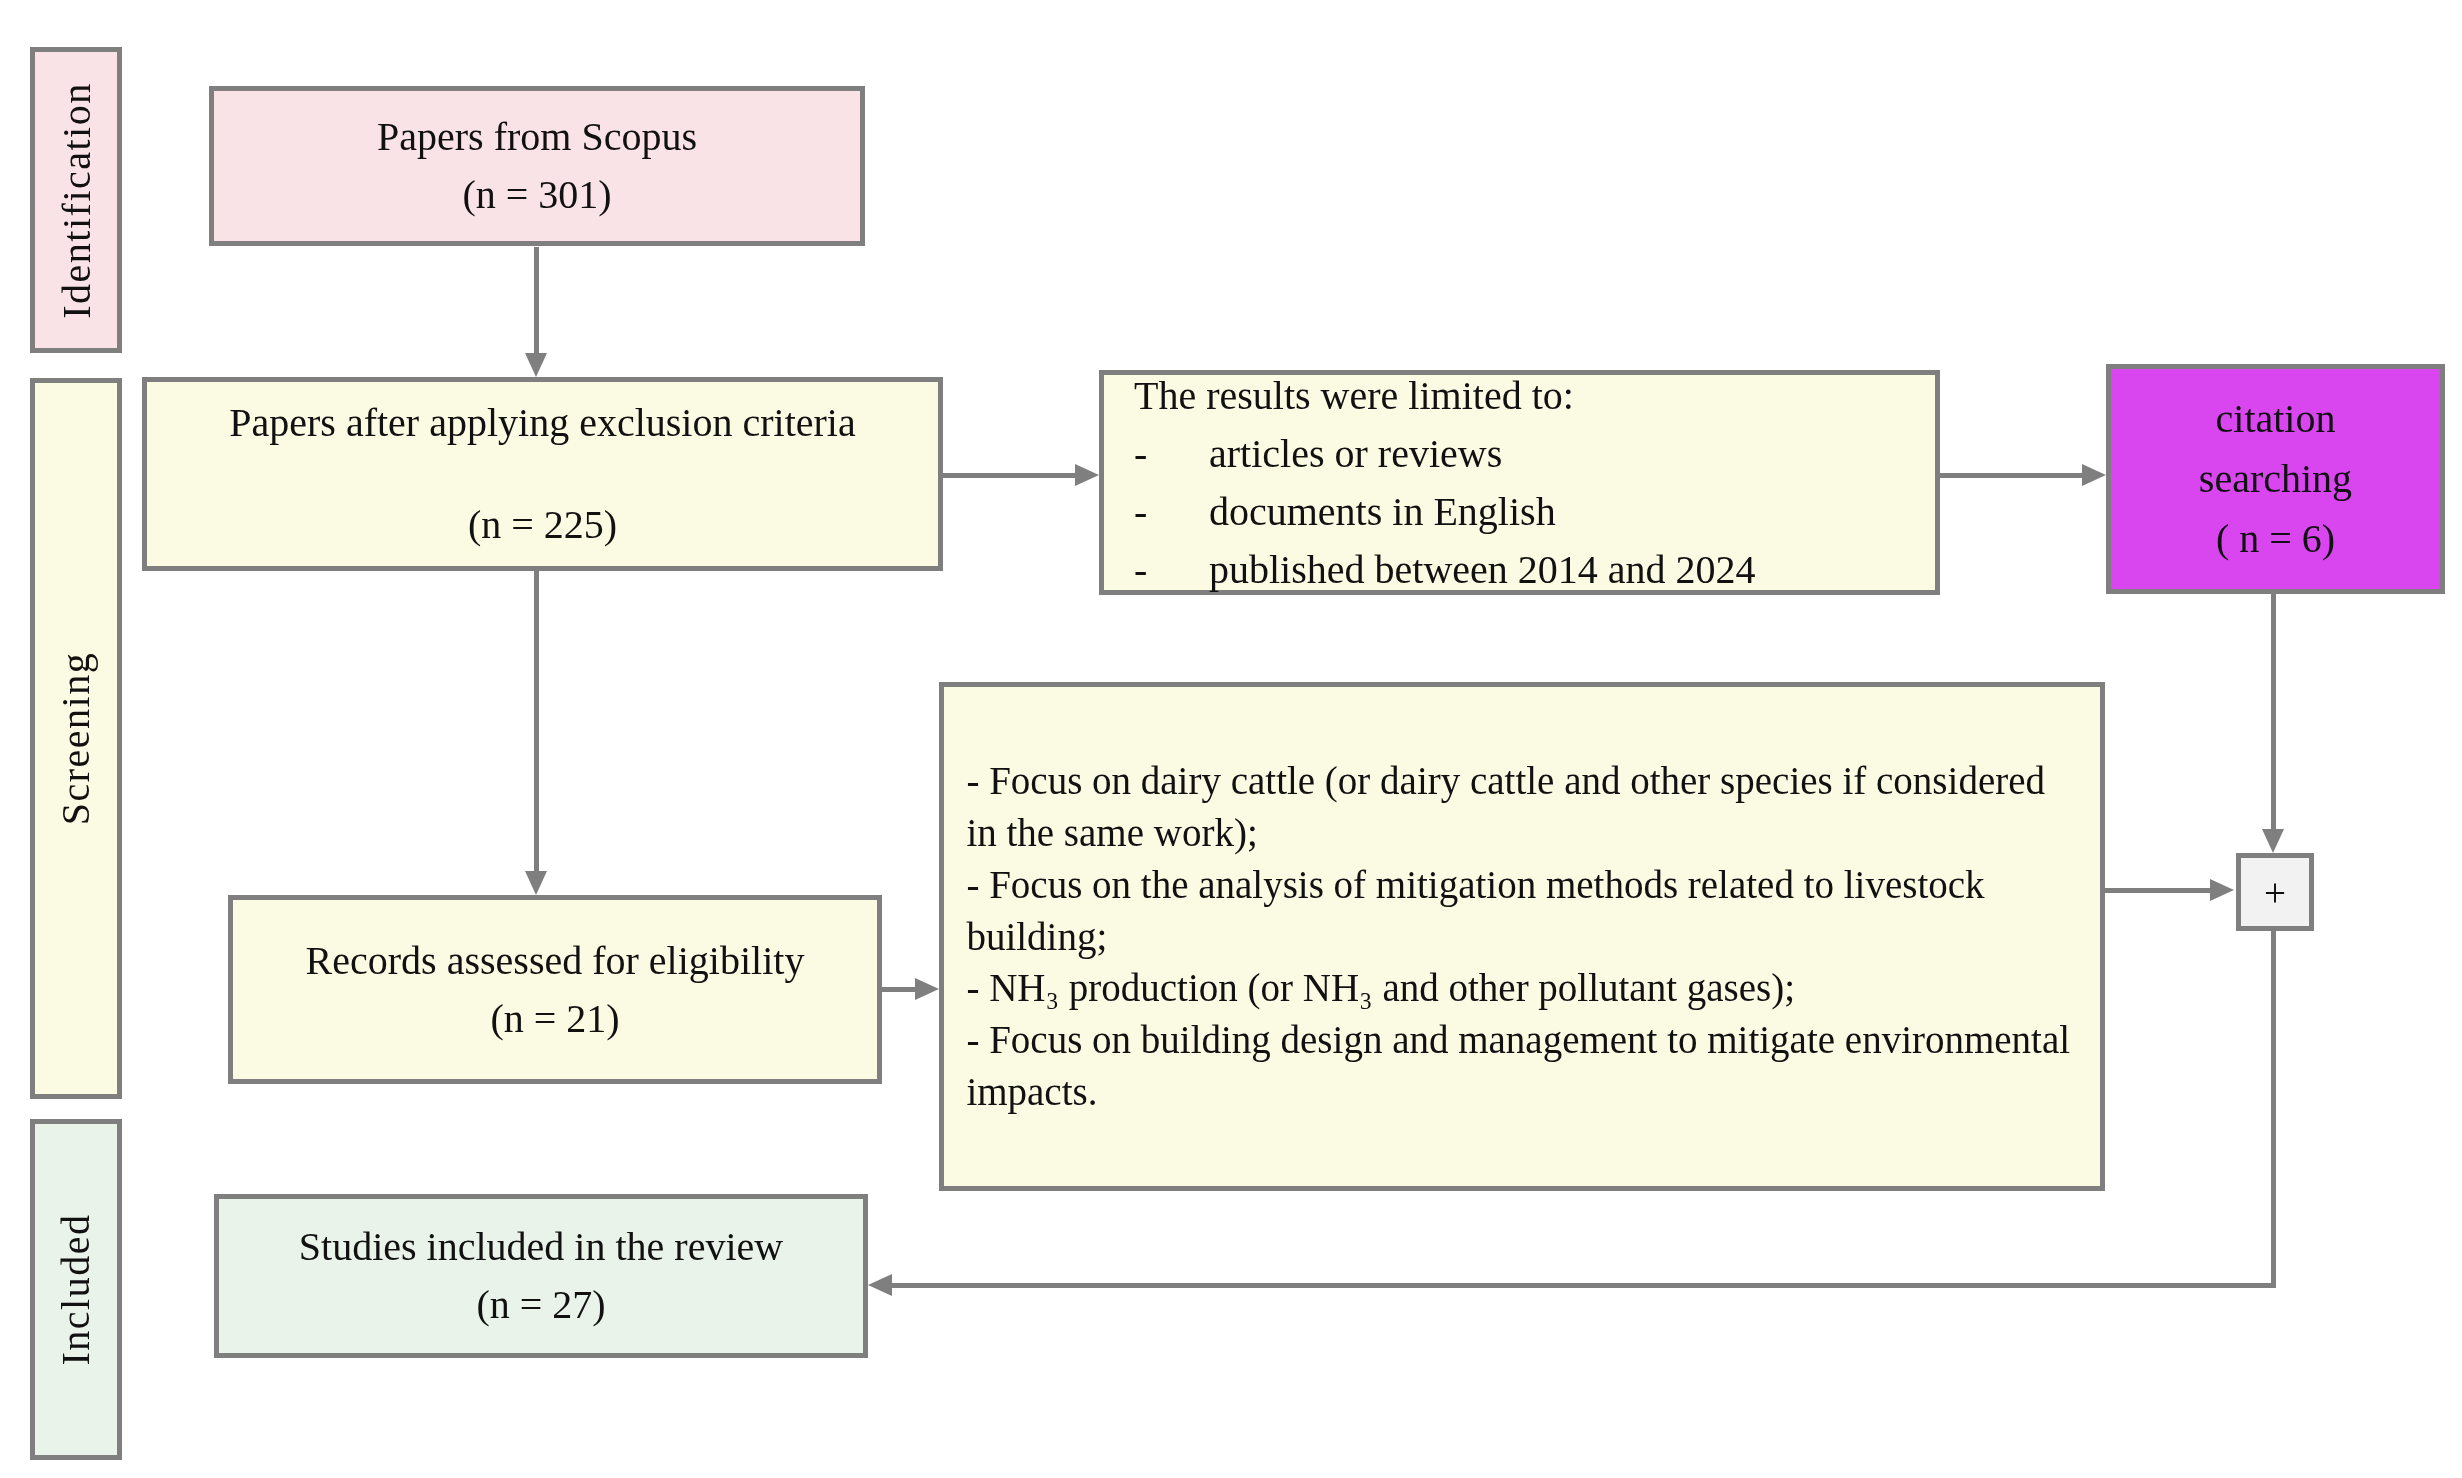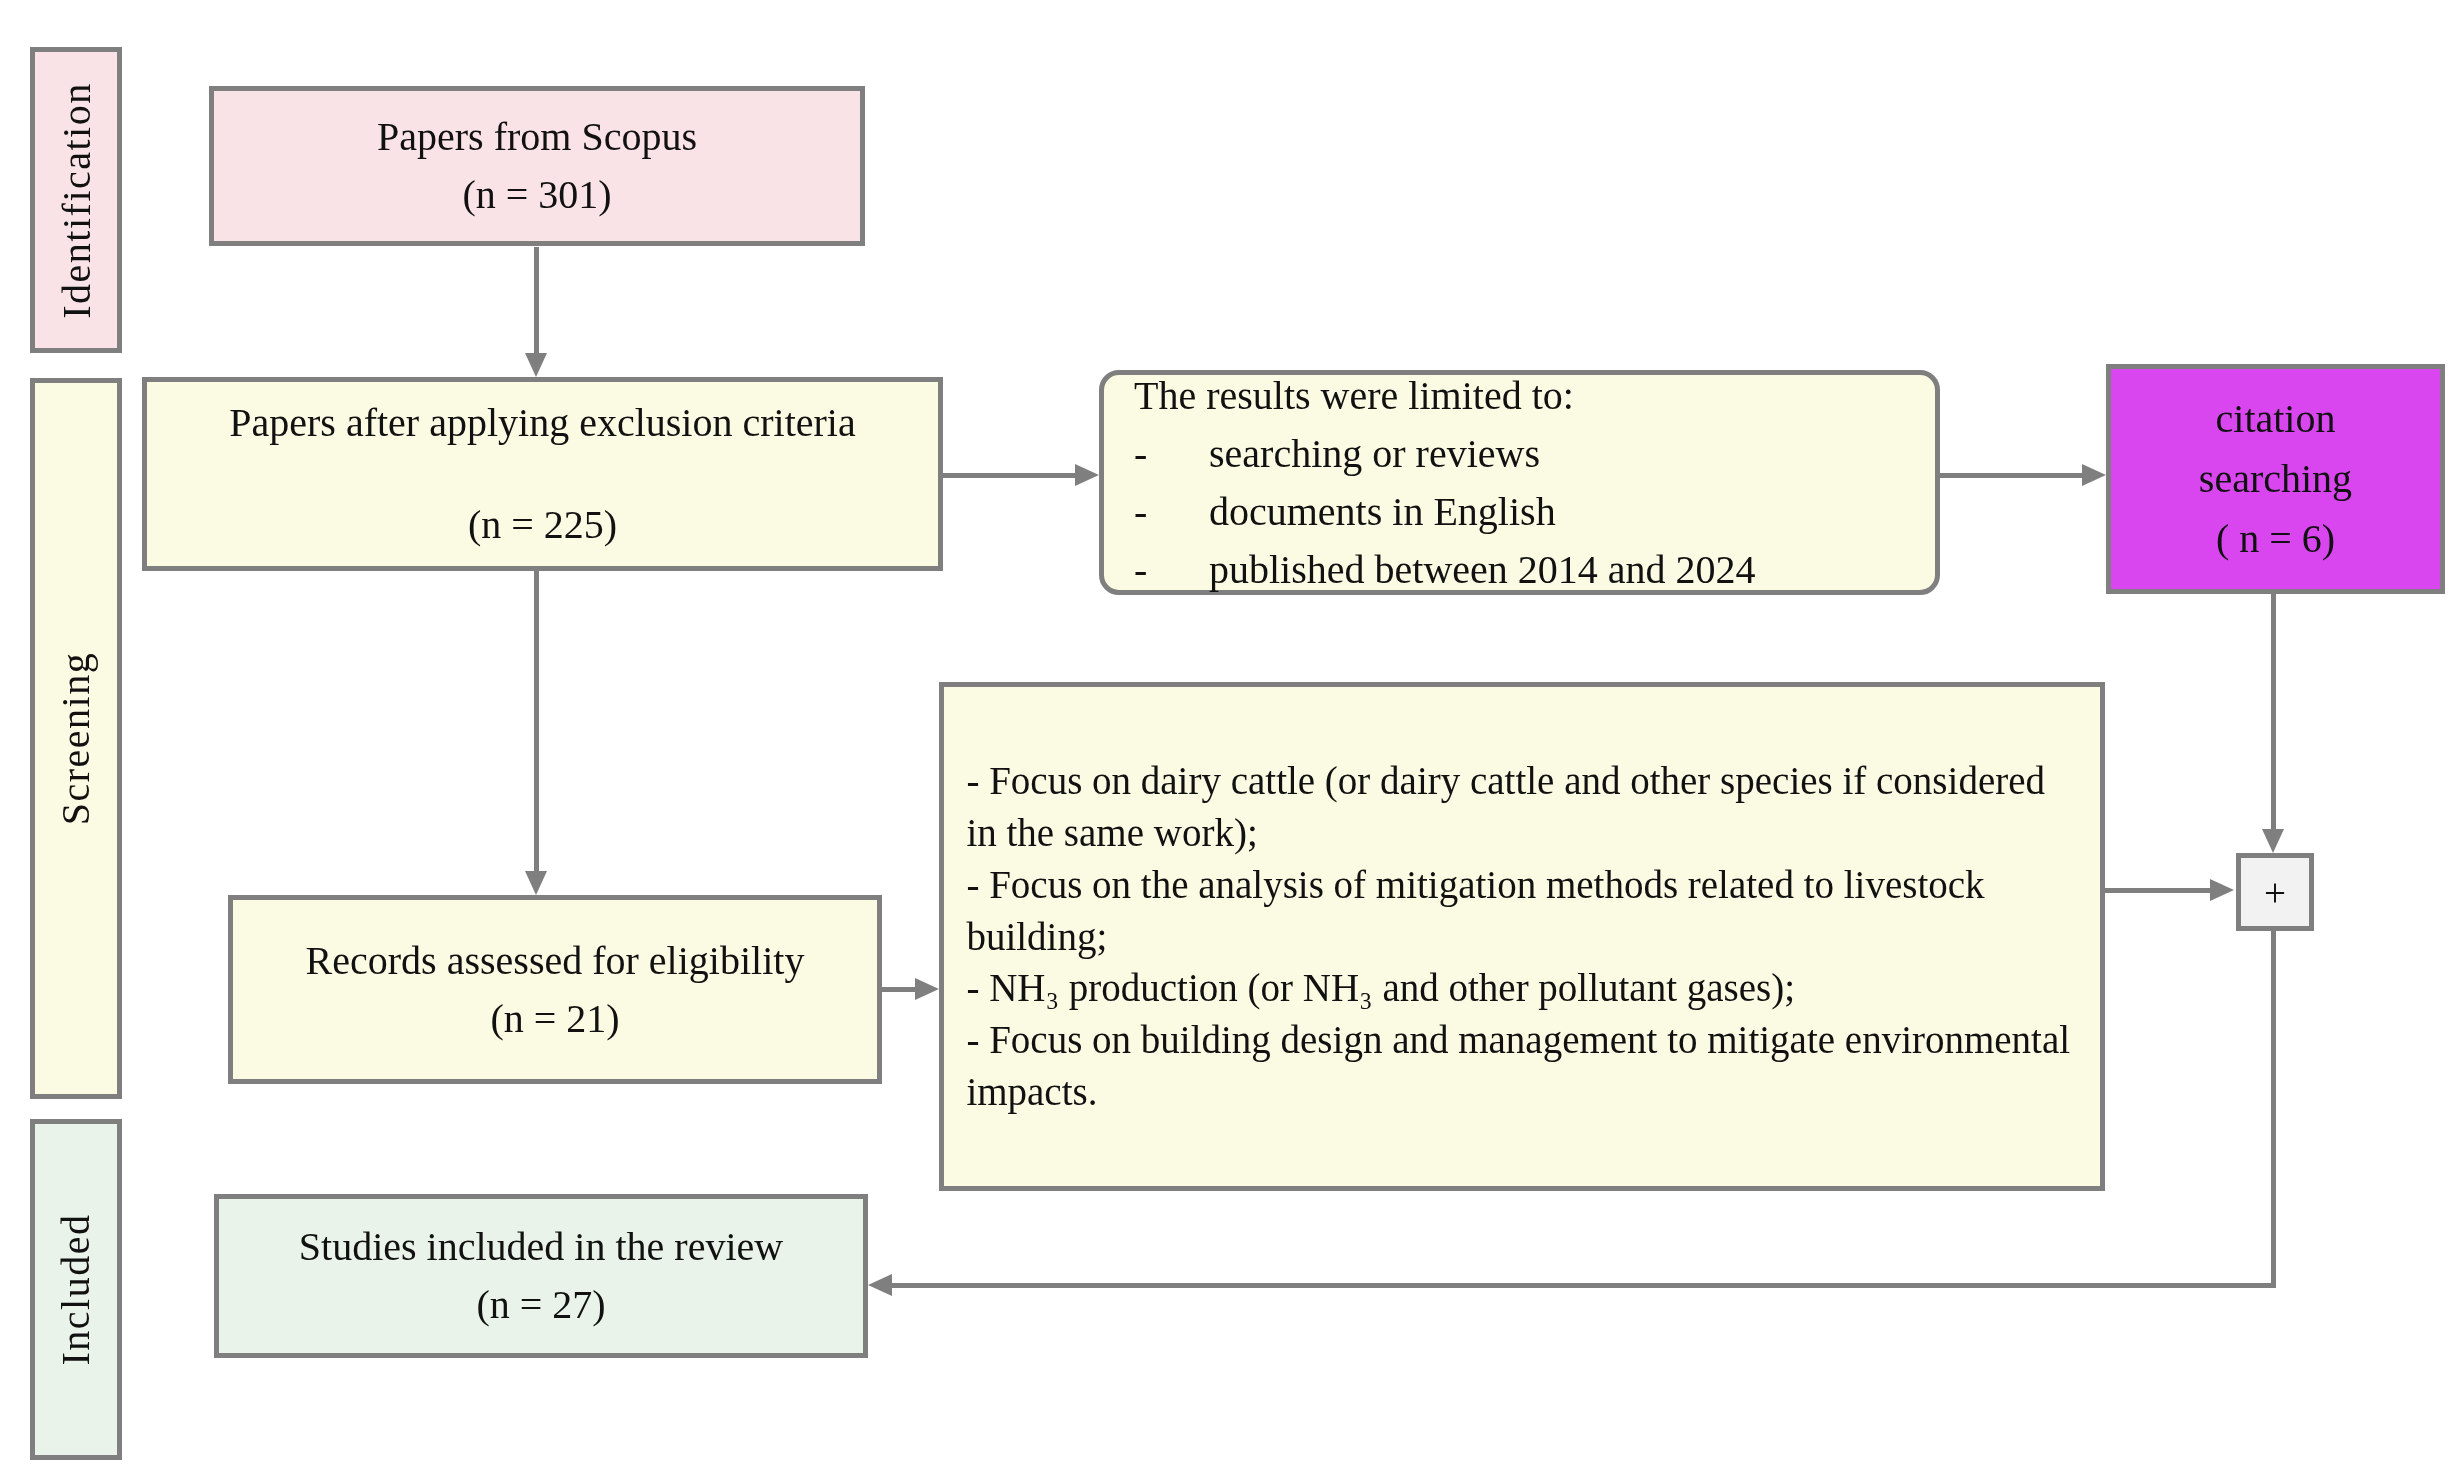--- a/index.html
+++ b/index.html
@@ -59,21 +59,21 @@
   .stage .vtext {
     transform: rotate(-90deg);
     white-space: nowrap;
     font-size: 40px;
     letter-spacing: 1.5px;
   }
 
   
   #box-scopus    { left: 209px;  top: 86px;  width: 656px;  height: 160px; }
   #box-exclusion { left: 142px;  top: 377px;  width: 801px; height: 194px; gap: 44px; }
-  #box-limits    { left: 1099px; top: 370px;  width: 841px; height: 225px; padding: 15px 22.4px 15px 30px; justify-content: center; border-radius: 20px; }
+  #box-limits    { left: 1099px; top: 370px;  width: 841px; height: 225px; padding: 15px 22.4px 15px 30px; justify-content: center; }
   #box-citation  { left: 2106px; top: 364px;  width: 339px;  height: 230px; line-height: 1.5; }
   #box-criteria  { left: 939px; top: 682px;  width: 1166px; height: 509px; padding: 15px 16.4px 15px 22.4px; font-size: 39px; line-height: 1.33; }
   #box-records   { left: 228px;  top: 895px; width: 654px;  height: 189px; }
   #box-merge     { left: 2236px; top: 853px; width: 78px;  height: 78px; font-size: 39px; line-height: 1; }
   #box-studies   { left: 214px;  top: 1194px; width: 654px;  height: 164px; }
 
   #stage-identification { left: 30px; top: 47px;   width: 92px; height: 306px; }
   #stage-screening      { left: 30px; top: 378px;  width: 92px; height: 721px; }
   #stage-included       { left: 30px; top: 1119px; width: 92px; height: 341px; }
 
@@ -157,21 +157,21 @@
 
   <div class="box bg-yellow" id="box-exclusion">
     <div>Papers after applying exclusion criteria</div>
     <div>(n = 225)</div>
   </div>
 
   <div class="box bg-yellow align-left" id="box-limits">
     <div>The results were limited to:</div>
     <div class="lim-row">
       <span class="lim-dash">-</span>
-      <span>searching or reviews</span>
+      <span>articles or reviews</span>
     </div>
     <div class="lim-row">
       <span class="lim-dash">-</span>
       <span>documents in English</span>
     </div>
     <div class="lim-row">
       <span class="lim-dash">-</span>
       <span>published between 2014 and 2024</span>
     </div>
   </div>

